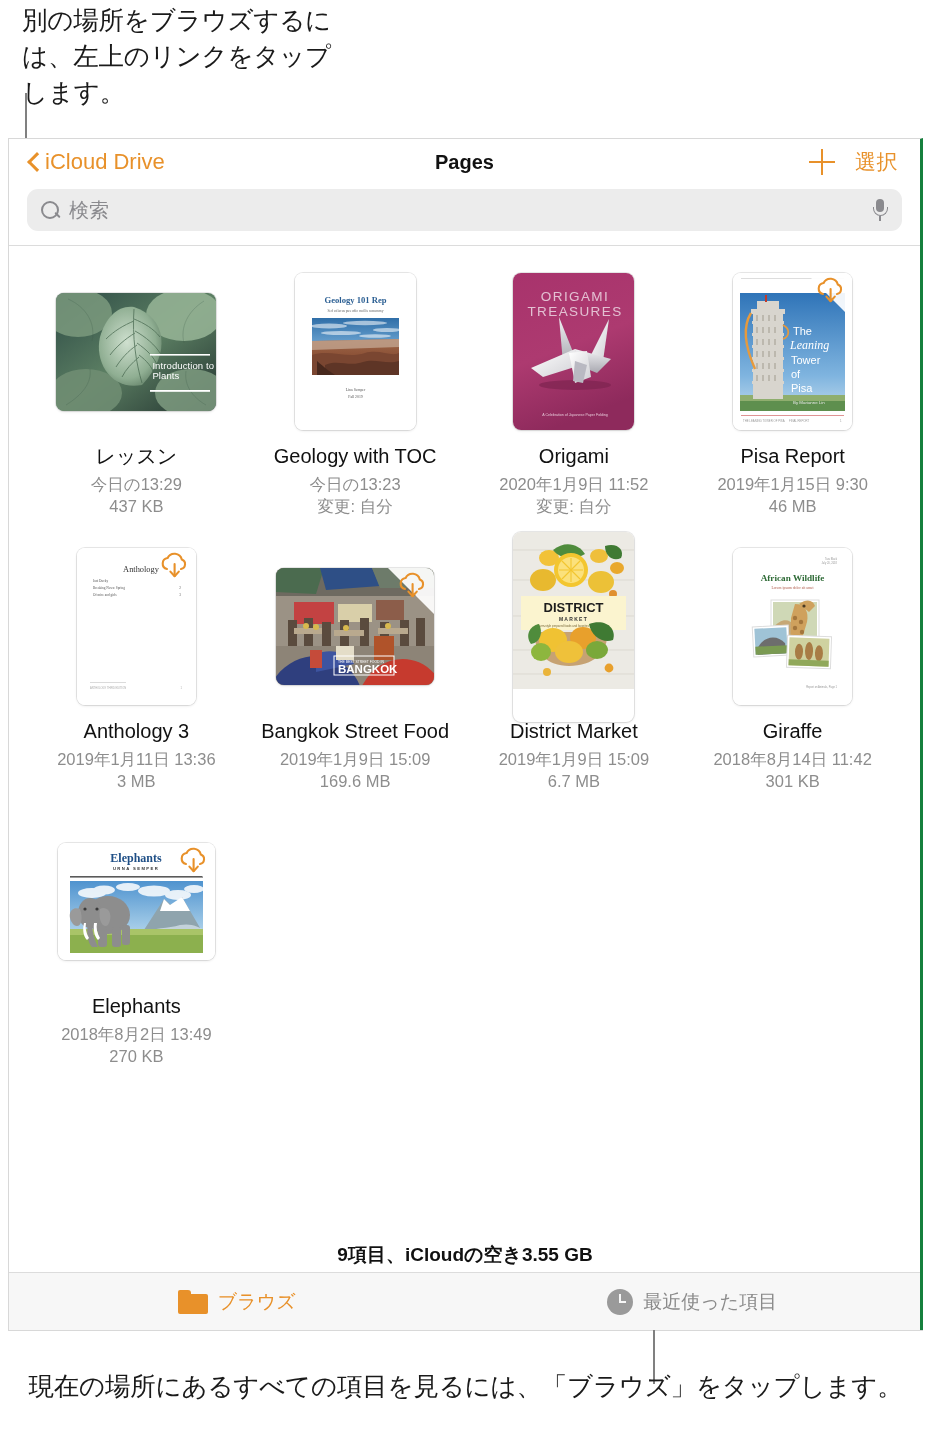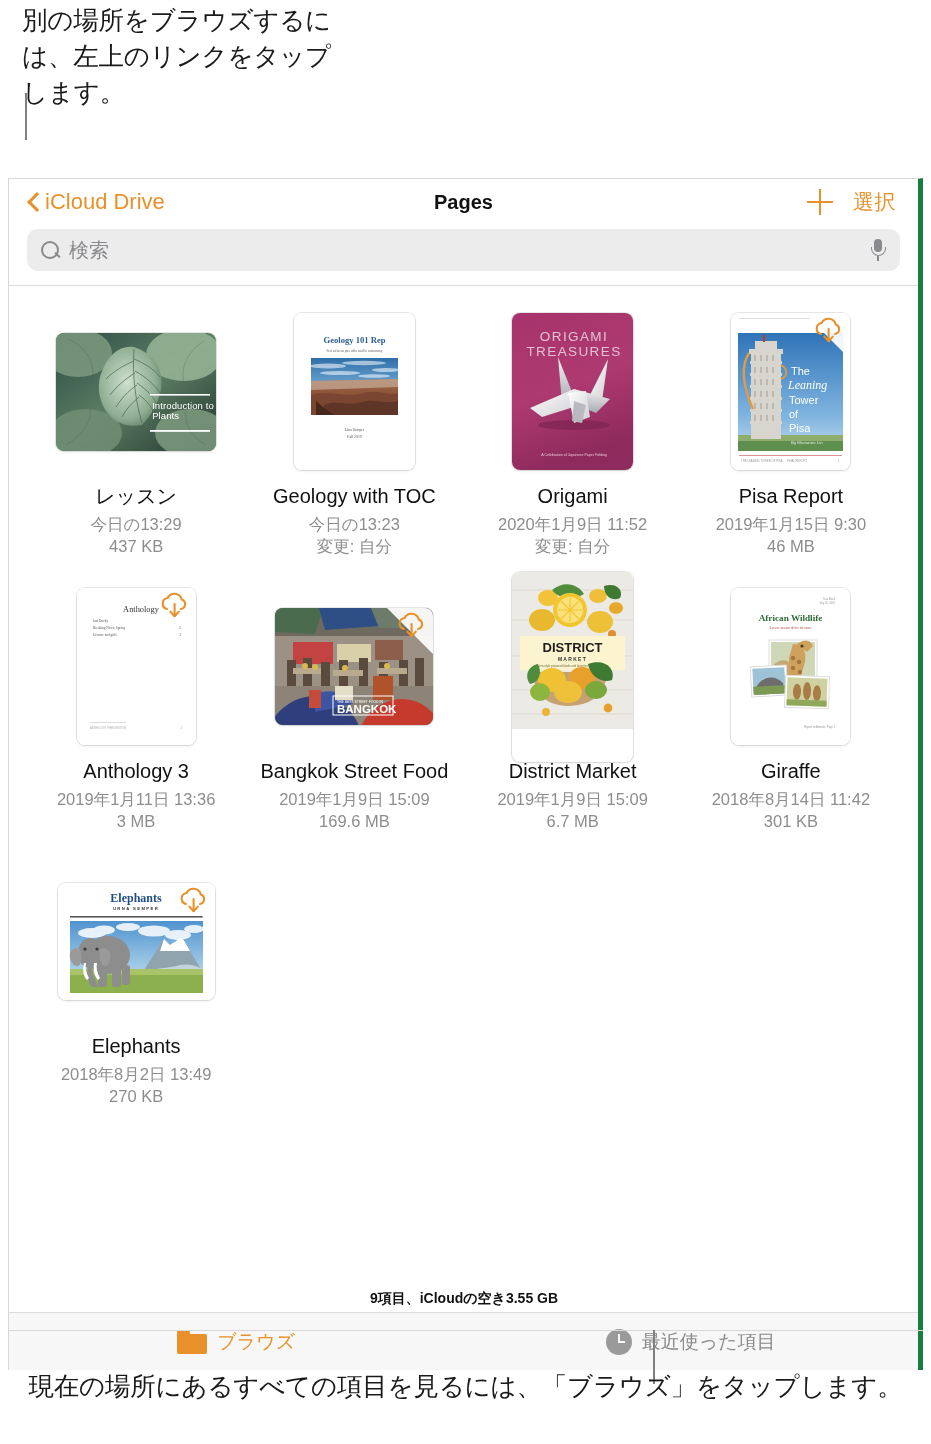--- a/index.html
+++ b/index.html
@@ -45,24 +45,23 @@
     background: #808080;
   }
 
   
   .device {
     position: absolute;
     left: 8px; top: 138px;
     width: 915px; height: 1192px;
     background: #fff;
     border-left: 1px solid #d8d8d8;
-    border-right: 5px solid #15803d;
+    border-right: 3px solid #15803d;
     border-top: 1px solid #d8d8d8;
     overflow: hidden;
-    margin-top: 40px;
   }
 
   
   .navbar {
     position: relative;
     height: 46px;
     display: flex; align-items: center;
     padding: 0 22px 0 18px;
     background: #fff;
   }
@@ -233,21 +232,21 @@
   .cov-label {
     position: absolute; color: #fff; font-weight: normal;
     line-height: 1.12;
   }
 
   
   .status {
     position: absolute;
     left: 1px; right: 0; bottom: 62px;
     text-align: center;
-    font-size: 14px; font-weight: bold; color: #111;
+    font-size: 19px; font-weight: bold; color: #111;
   }
   .tabbar {
     position: absolute;
     left: 0; right: 0; bottom: 0;
     height: 58px;
     background: #f7f7f7;
     border-top: 1px solid #dcdcdc;
     display: flex;
   }
   .tab {

